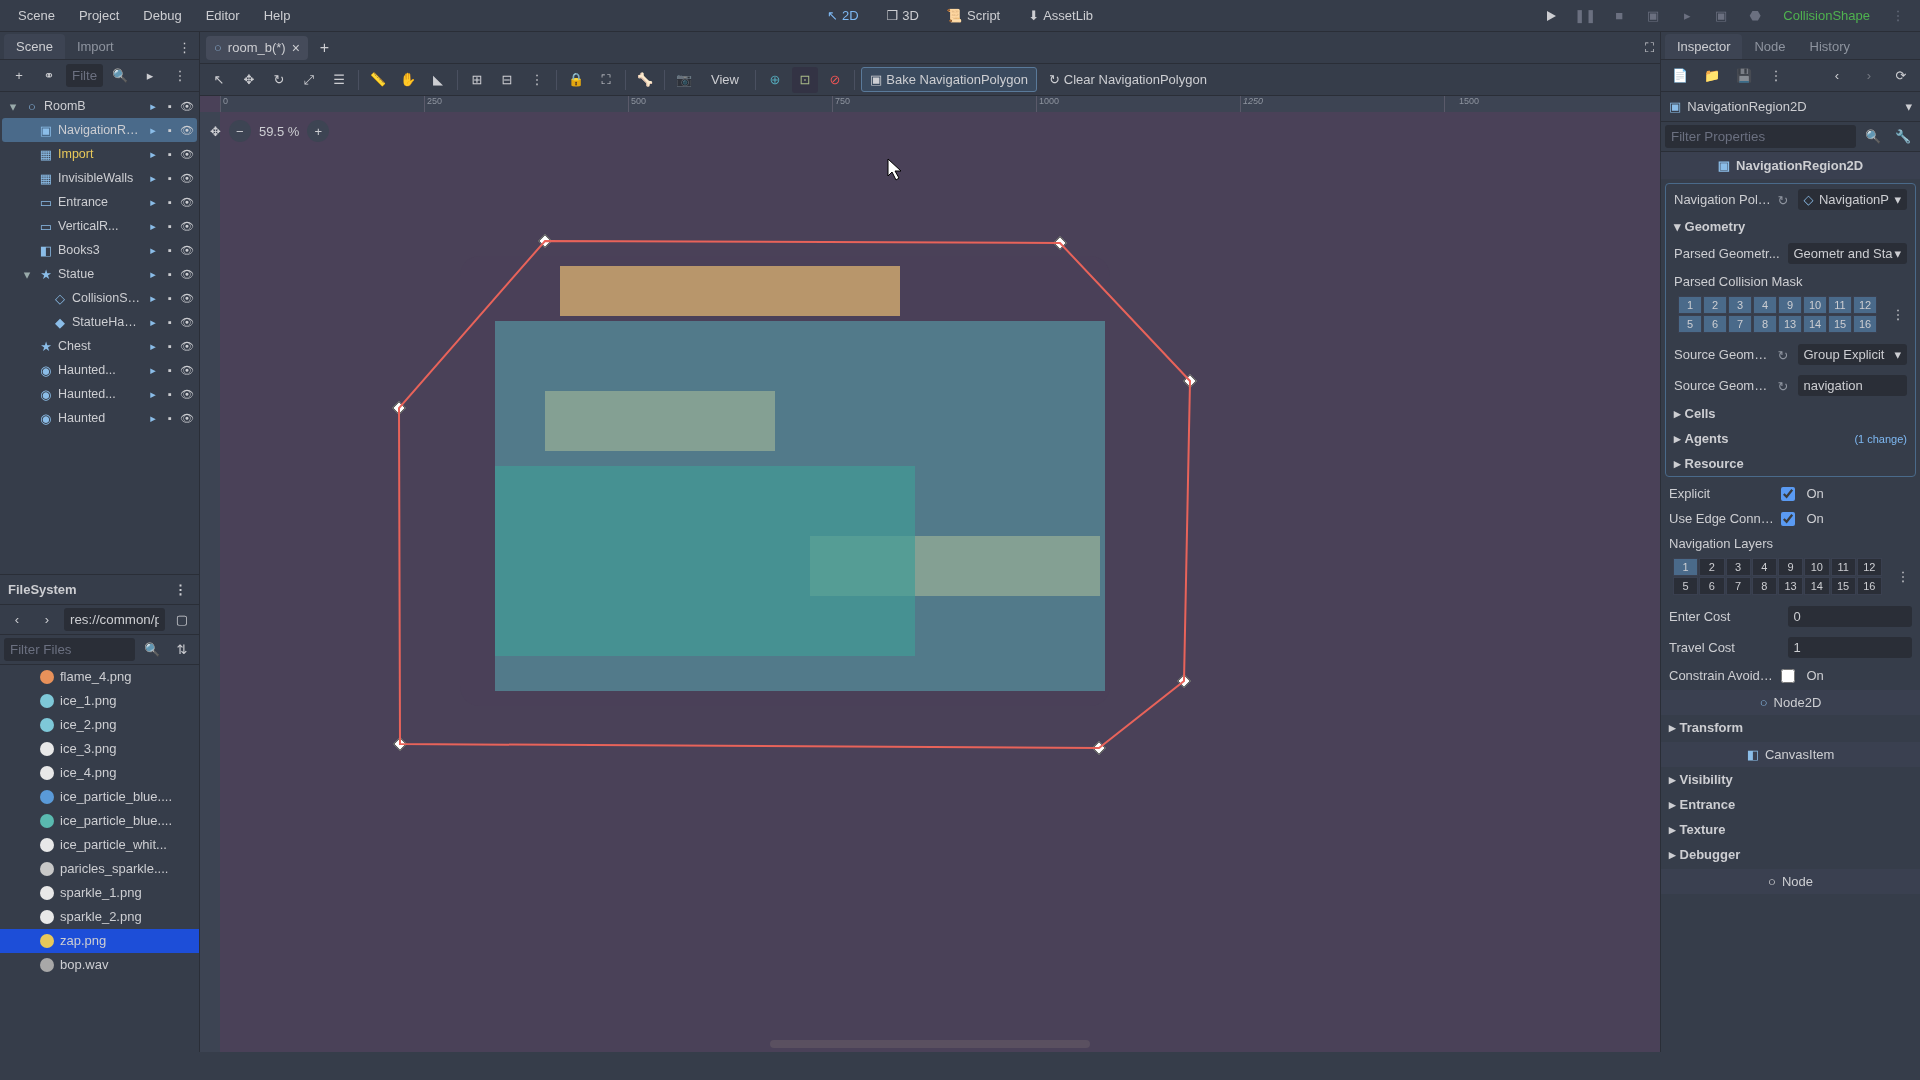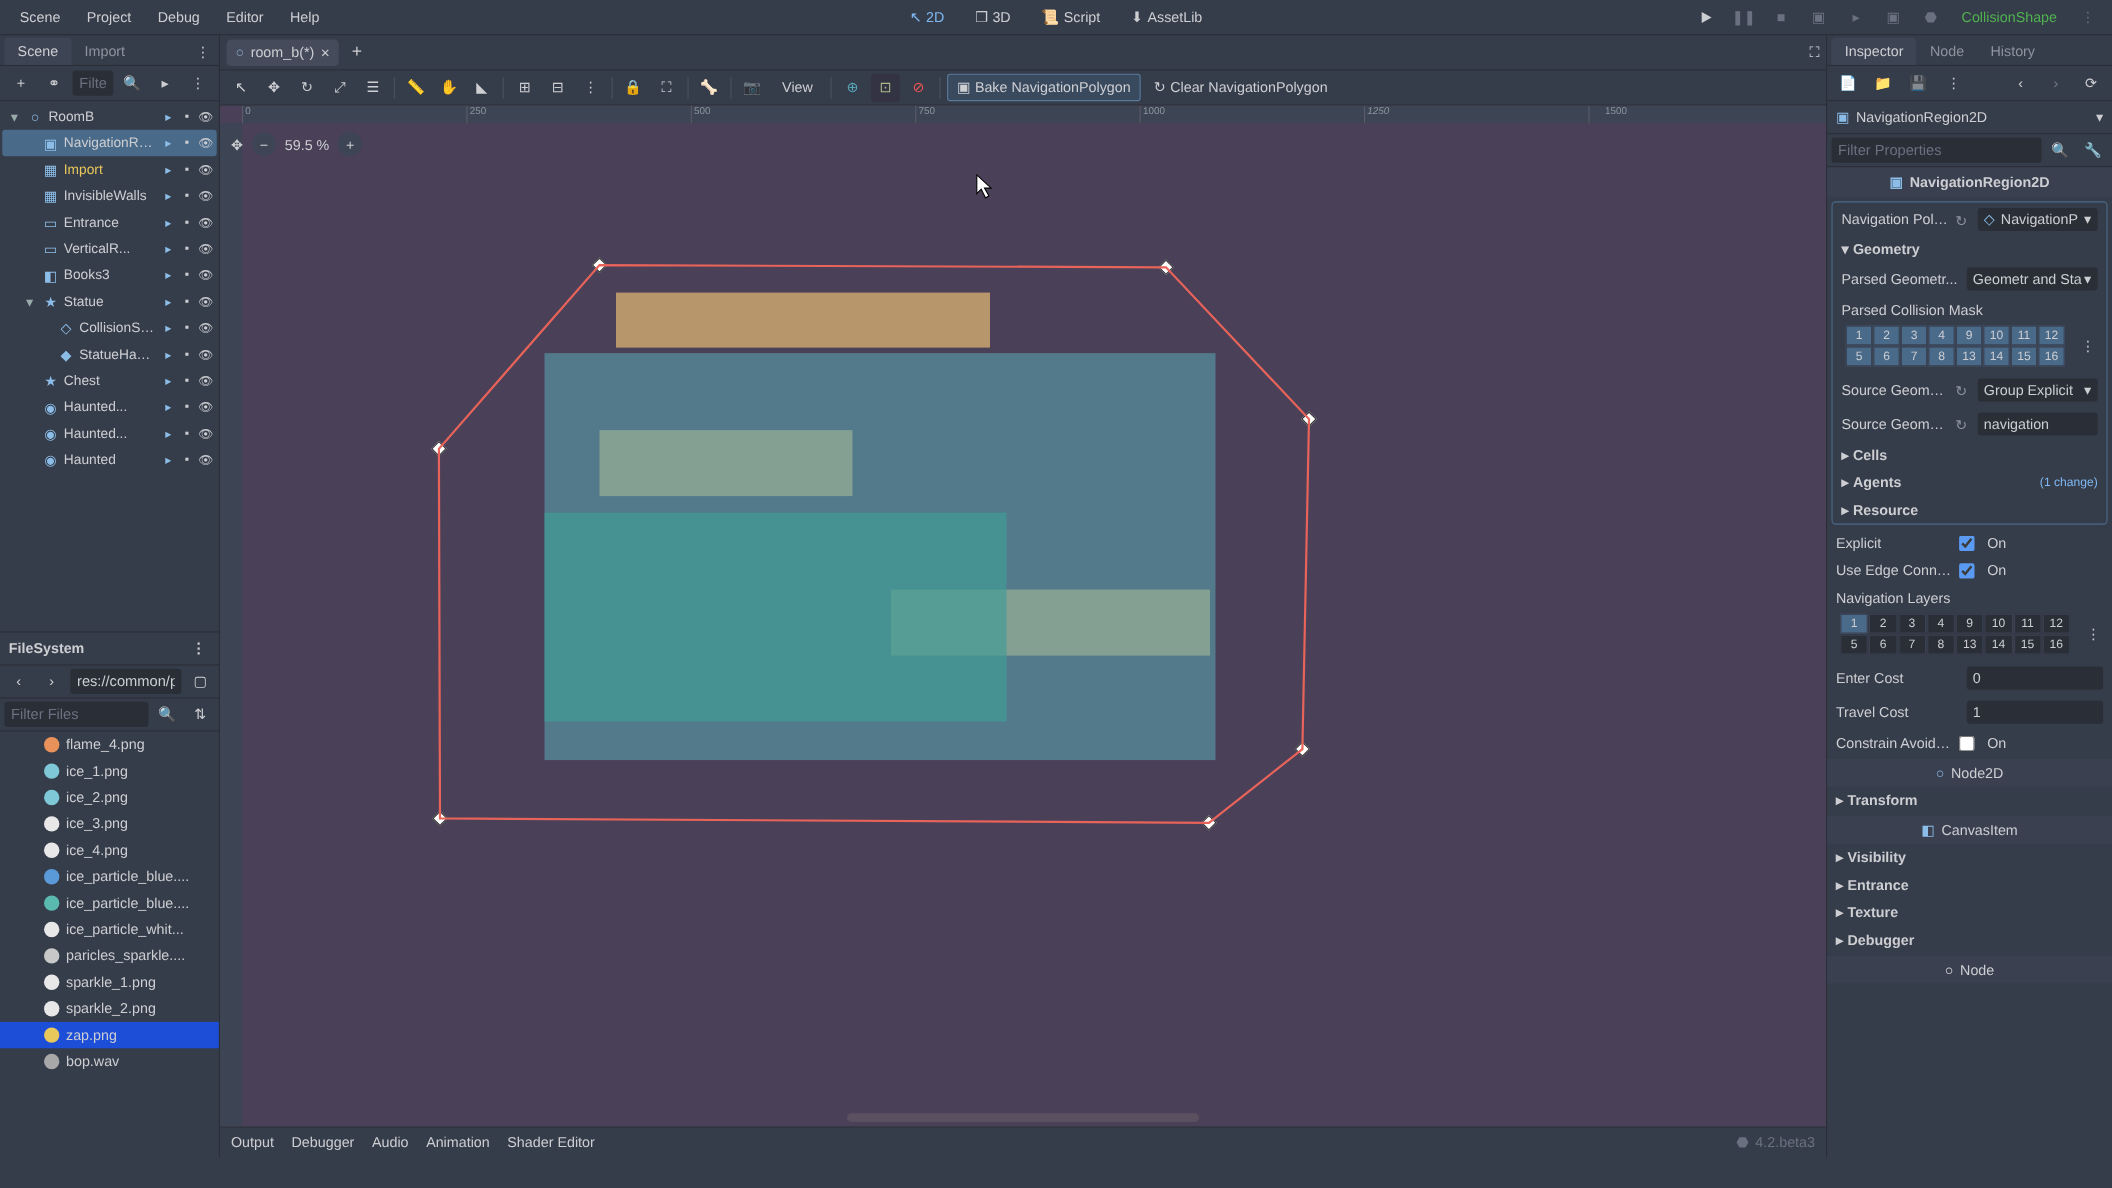--- a/index.html
+++ b/index.html
@@ -460,28 +460,20 @@
           <polygon points="225,45 740,47 870,185 864,485 779,552 80,548 79,212" fill="none" stroke="#e8635a" stroke-width="2"></polygon>
         </svg>
       </div>
       <div class="cursor" style="left:687px;top:62px">
         <svg width="18" height="26">
             <path d="M1 1 L1 18 L5 14 L9 22 L12 20 L8 13 L14 13 Z" fill="#fff" stroke="#000" stroke-width="1"></path>
           </svg>
       </div>
       <div style="position:absolute;bottom:4px;left:50%;transform:translateX(-50%);width:320px;height:8px;background:#5a5060;border-radius:4px"></div>
     </div>
-    <div class="bottom-bar">
-      <div class="bottom-tab">Output</div>
-      <div class="bottom-tab">Debugger</div>
-      <div class="bottom-tab">Audio</div>
-      <div class="bottom-tab">Animation</div>
-      <div class="bottom-tab">Shader Editor</div>
-      <div class="version-lbl"><span style="margin-right:6px">⬣</span><span>4.2.beta3</span></div>
-    </div>
   </div>
 
   <div class="right-col">
     <div class="dock-tabs">
       <div class="dock-tab active">Inspector</div>
       <div class="dock-tab">Node</div>
       <div class="dock-tab">History</div>
     </div>
     <div class="ins-toolbar">
       <div class="tb-icon">📄</div>

